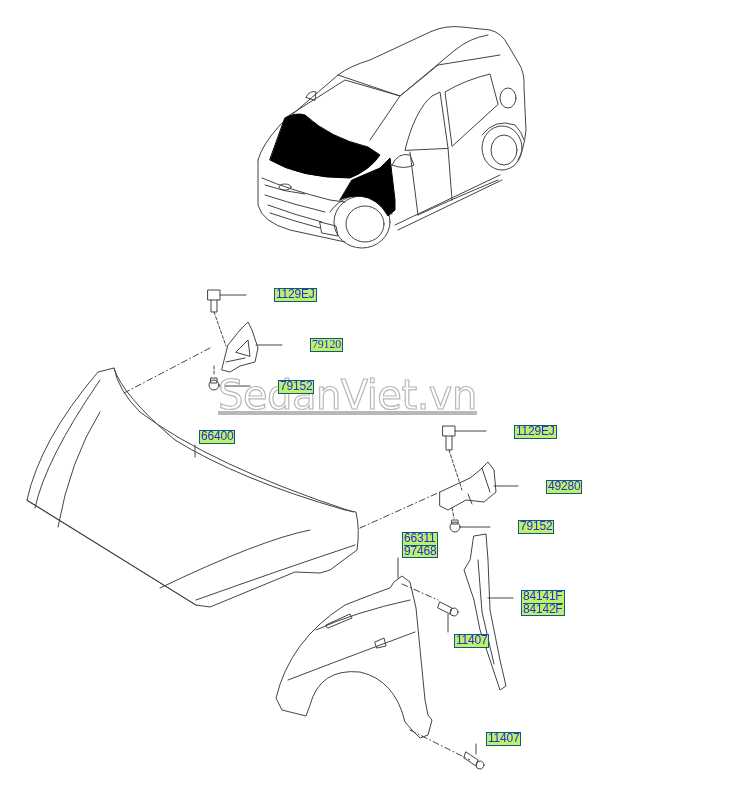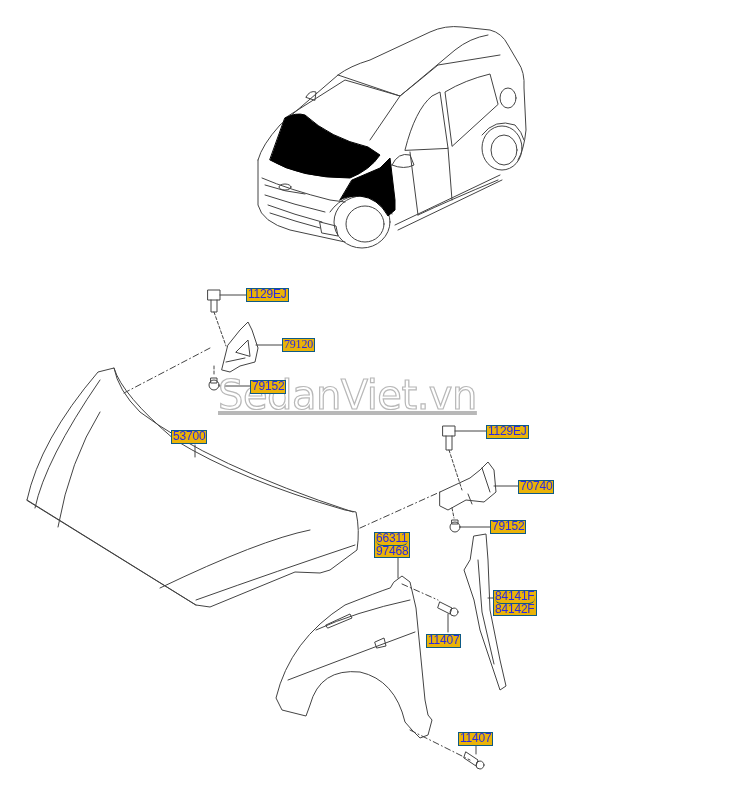--- a/index.html
+++ b/index.html
@@ -7,29 +7,30 @@
   #diagram { position: absolute; left: 0; top: 0; width: 740px; height: 792px; }
   .part-label {
     position: absolute;
     box-sizing: border-box;
     height: 14px;
     line-height: 11px;
     padding: 0 1px;
     font-size: 12px;
     font-family: "Liberation Sans", sans-serif;
     color: #2a2ae0;
-    background: #eab308;
+    background: #bef264;
     border: 1.5px solid #0d5a86;
     white-space: nowrap;
     cursor: pointer;
     letter-spacing: -0.2px;
+    margin-left: 28px;
   }
   .part-label.double { height: 26px; }
   .part-label.double span { display: block; height: 12px; line-height: 11px; }
-  .part-label.double span:first-child { border-bottom: 1.5px solid #0d5a86; border-radius: 6px; }
+  .part-label.double span:first-child { border-bottom: 1.5px solid #0d5a86; }
   .watermark {
     position: absolute;
     left: 218px; top: 372px;
     font-family: "DejaVu Sans", sans-serif;
     font-size: 40px;
     color: #ffffff;
     -webkit-text-stroke: 1.2px #b8b8b8;
     letter-spacing: -0.5px;
     pointer-events: none;
     text-decoration: underline;
@@ -165,23 +166,23 @@
       <path d="M460 527 L490 527"></path>
     </g>
   </g>
 </svg>
 
 <div class="watermark">SedanViet.vn</div>
 
 <div class="part-label" style="left:246px;top:288px;">1129EJ</div>
 <div class="part-label" style="left:282px;top:338px;font-family:Liberation Serif, serif;">79120</div>
 <div class="part-label" style="left:250px;top:380px;">79152</div>
-<div class="part-label" style="left:171px;top:430px;">53700</div>
+<div class="part-label" style="left:171px;top:430px;">66400</div>
 <div class="part-label" style="left:486px;top:425px;">1129EJ</div>
-<div class="part-label" style="left:518px;top:480px;">70740</div>
+<div class="part-label" style="left:518px;top:480px;">49280</div>
 <div class="part-label" style="left:490px;top:520px;">79152</div>
 <div class="part-label double" style="left:374px;top:532px;">
   <span>66311</span>
   <span>97468</span>
 </div>
 <div class="part-label double" style="left:493px;top:590px;">
   <span>84141F</span>
   <span>84142F</span>
 </div>
 <div class="part-label" style="left:426px;top:634px;">11407</div>

